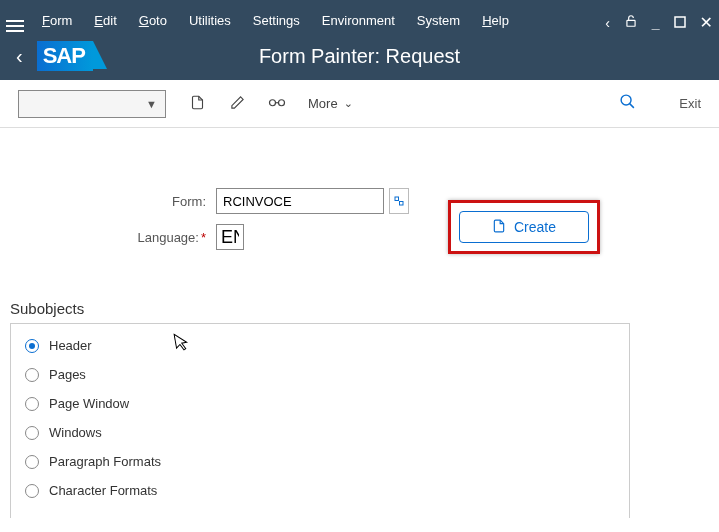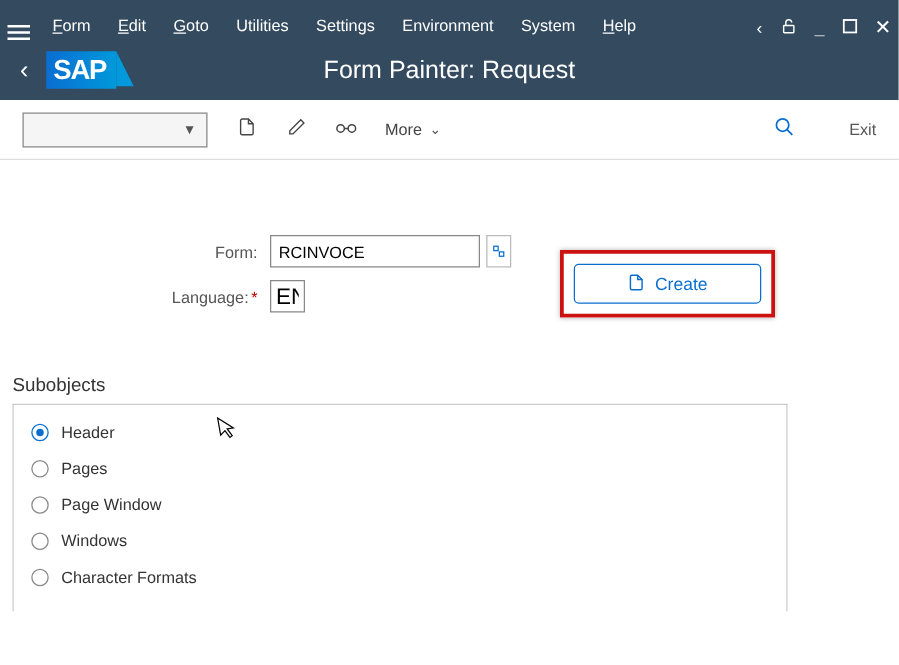--- a/index.html
+++ b/index.html
@@ -31,21 +31,21 @@
   
   .body-area { padding: 60px 10px 10px 10px; }
   .form-row { display:flex; align-items:center; gap:6px; margin-bottom: 10px; }
   .label { width: 200px; text-align:right; color:#555; padding-right:4px;}
   .req { color:#b00; margin-left:2px;}
   .form-input { width:168px; height:26px; border:1px solid #888; padding:2px 6px; font-size:13px;}
   .f4-icon { width:20px; height:26px; border:1px solid #bbb; display:flex; align-items:center; justify-content:center; font-size:11px; color:#0a6ed1; cursor:pointer; margin-left:-1px;}
   .lang-input { width:28px; height:26px; border:1px solid #888; padding:2px 4px; font-size:18px; text-align:left;}
   
   .create-highlight { position:absolute; left:448px; top:200px; padding:8px; border:3px solid #c11; box-shadow:0 0 4px rgba(0,0,0,0.3);}
-  .create-btn { width:150px; height:32px; border:1.5px solid #0a6ed1; border-radius:4px; background:#fff; color:#0a6ed1; display:flex; align-items:center; justify-content:center; gap:8px; font-size:14px; cursor:pointer;}
+  .create-btn { width:130px; height:32px; border:1.5px solid #0a6ed1; border-radius:4px; background:#fff; color:#0a6ed1; display:flex; align-items:center; justify-content:center; gap:8px; font-size:14px; cursor:pointer;}
   
   .cursor-img { position:absolute; left:175px; top:332px; font-size:18px; color:#000; pointer-events:none; transform:rotate(-10deg);}
   
   .subobjects { margin-top: 50px; }
   .sub-title { font-size:15px; color:#333; margin-bottom:6px; padding-left:0;}
   .sub-group { border-top:1px solid #ccc; border-left:1px solid #ccc; border-right:1px solid #ccc; padding:14px 14px 6px 14px; width: 620px;}
   .radio-row { display:flex; align-items:center; gap:10px; margin-bottom:14px; cursor:pointer;}
   .radio { width:14px; height:14px; border:1.5px solid #0a6ed1; border-radius:50%; display:flex; align-items:center; justify-content:center; background:#fff;}
   .radio.checked::after { content:""; width:6px; height:6px; background:#0a6ed1; border-radius:50%;}
   .radio.unchecked { border-color:#888;}
@@ -162,20 +162,24 @@
         <div class="radio-row">
           <div class="radio unchecked"></div>
           <span class="radio-label">Page Window</span>
         </div>
         <div class="radio-row">
           <div class="radio unchecked"></div>
           <span class="radio-label">Windows</span>
         </div>
         <div class="radio-row">
           <div class="radio unchecked"></div>
+          <span class="radio-label">Paragraph Formats</span>
+        </div>
+        <div class="radio-row">
+          <div class="radio unchecked"></div>
           <span class="radio-label">Character Formats</span>
         </div>
       </div>
   </div>
 
 </div>
 
 <div class="create-highlight">
   <div class="create-btn">
     <span>

